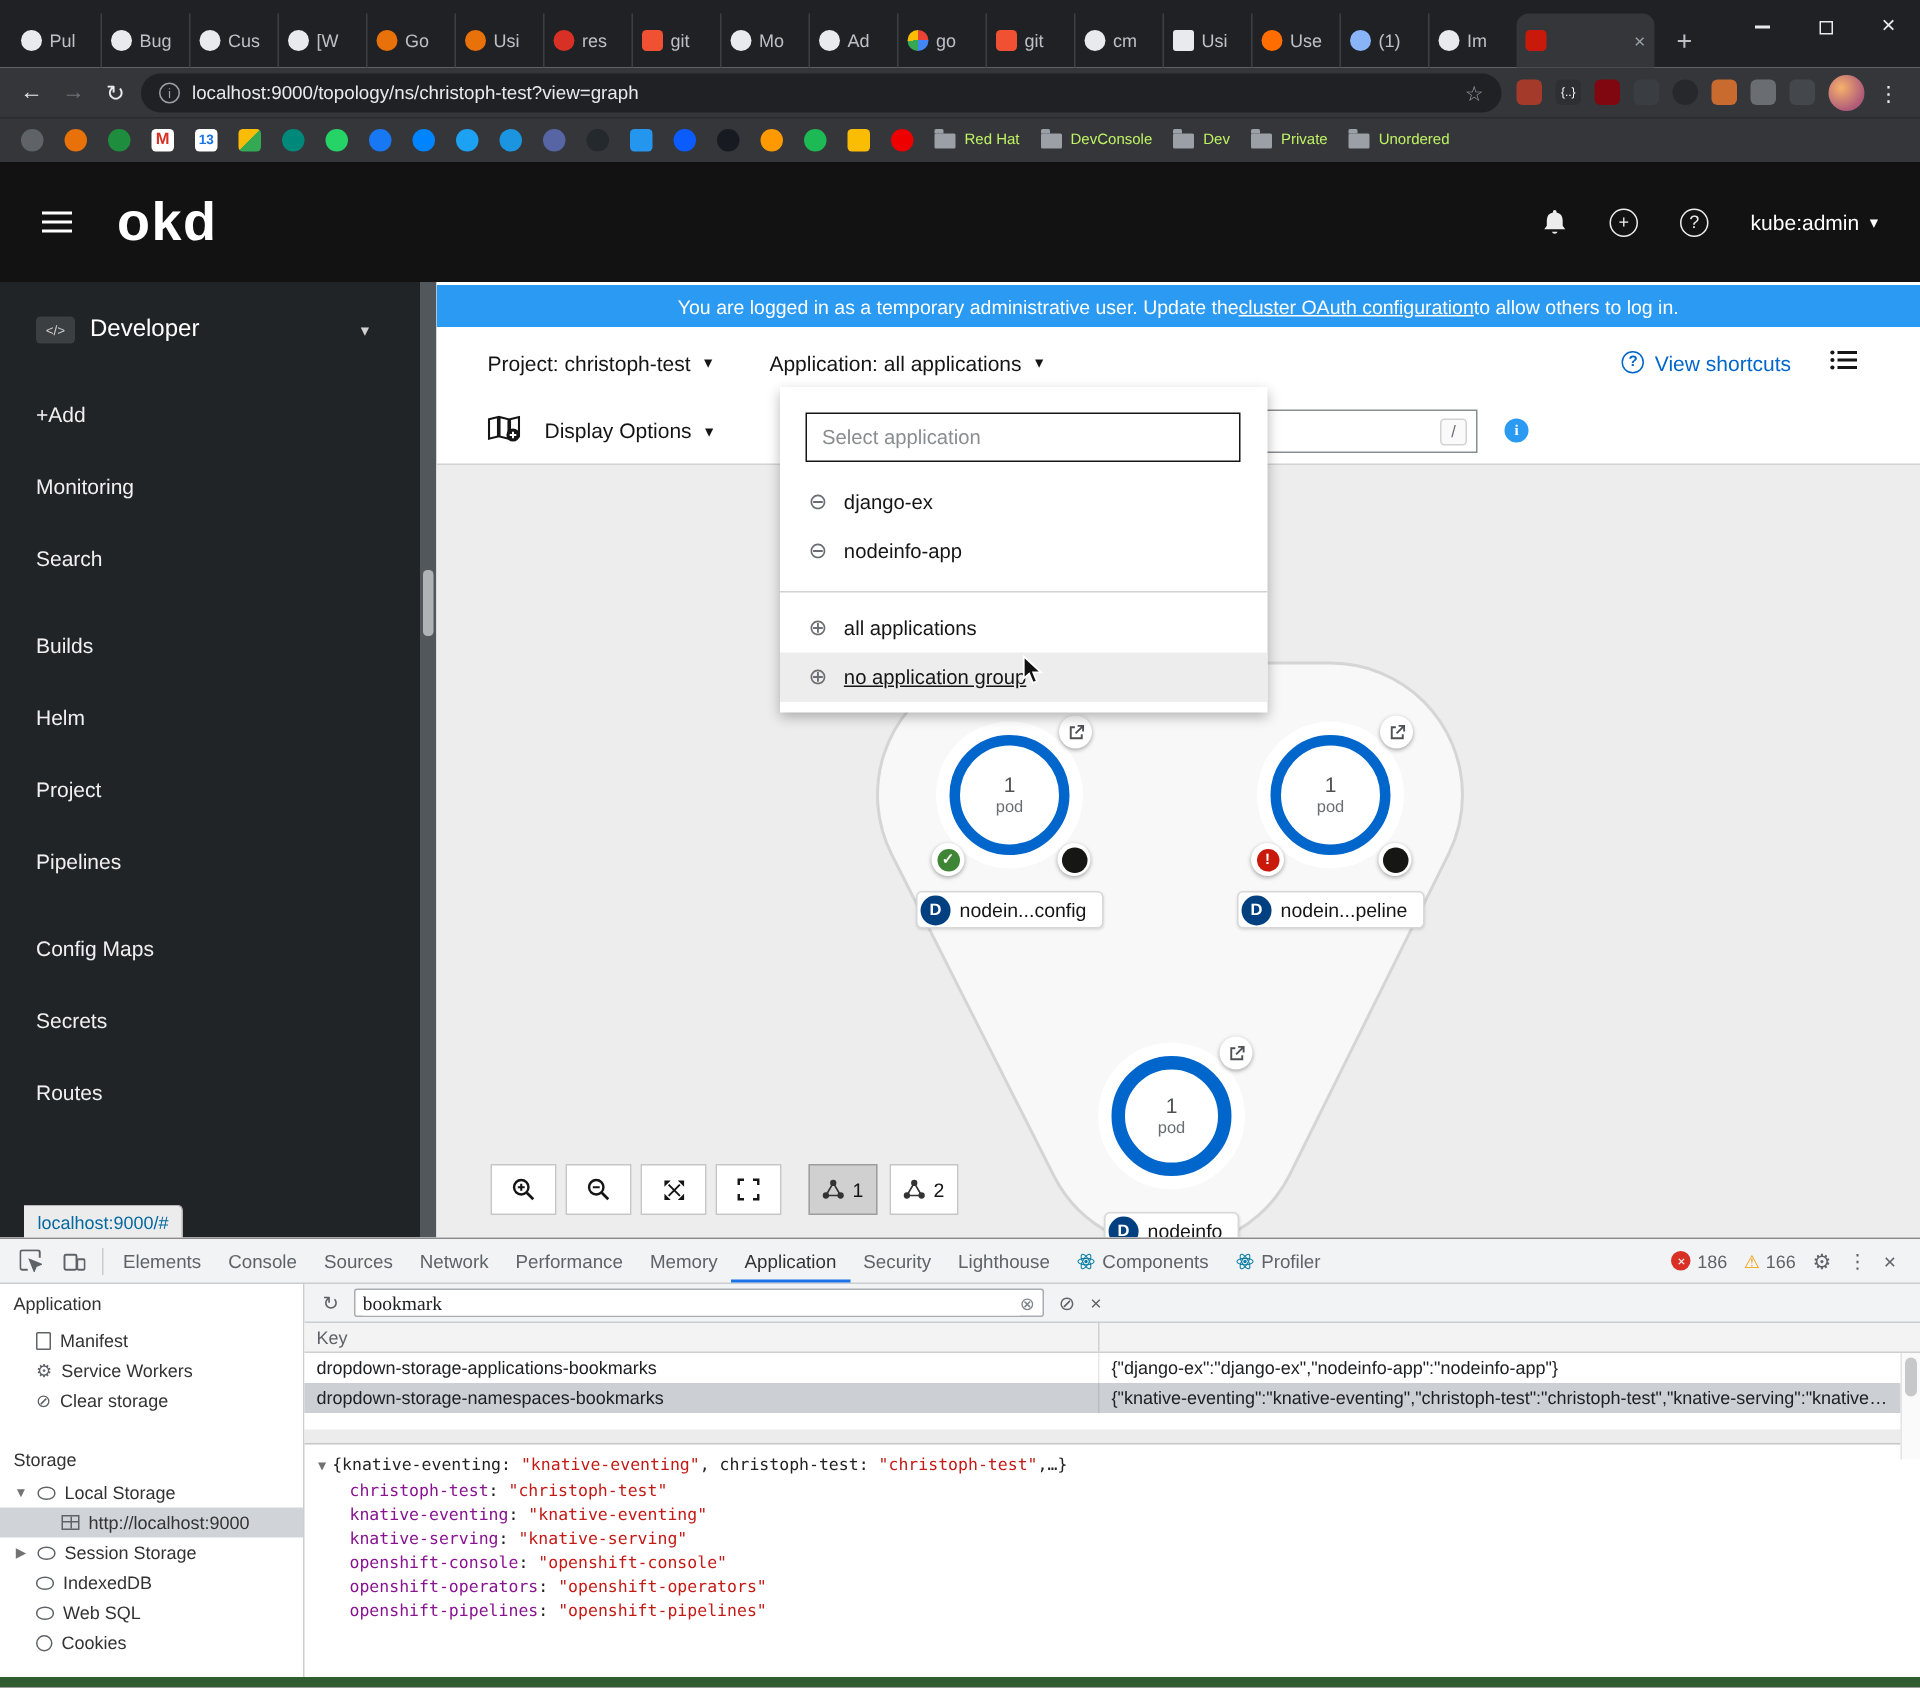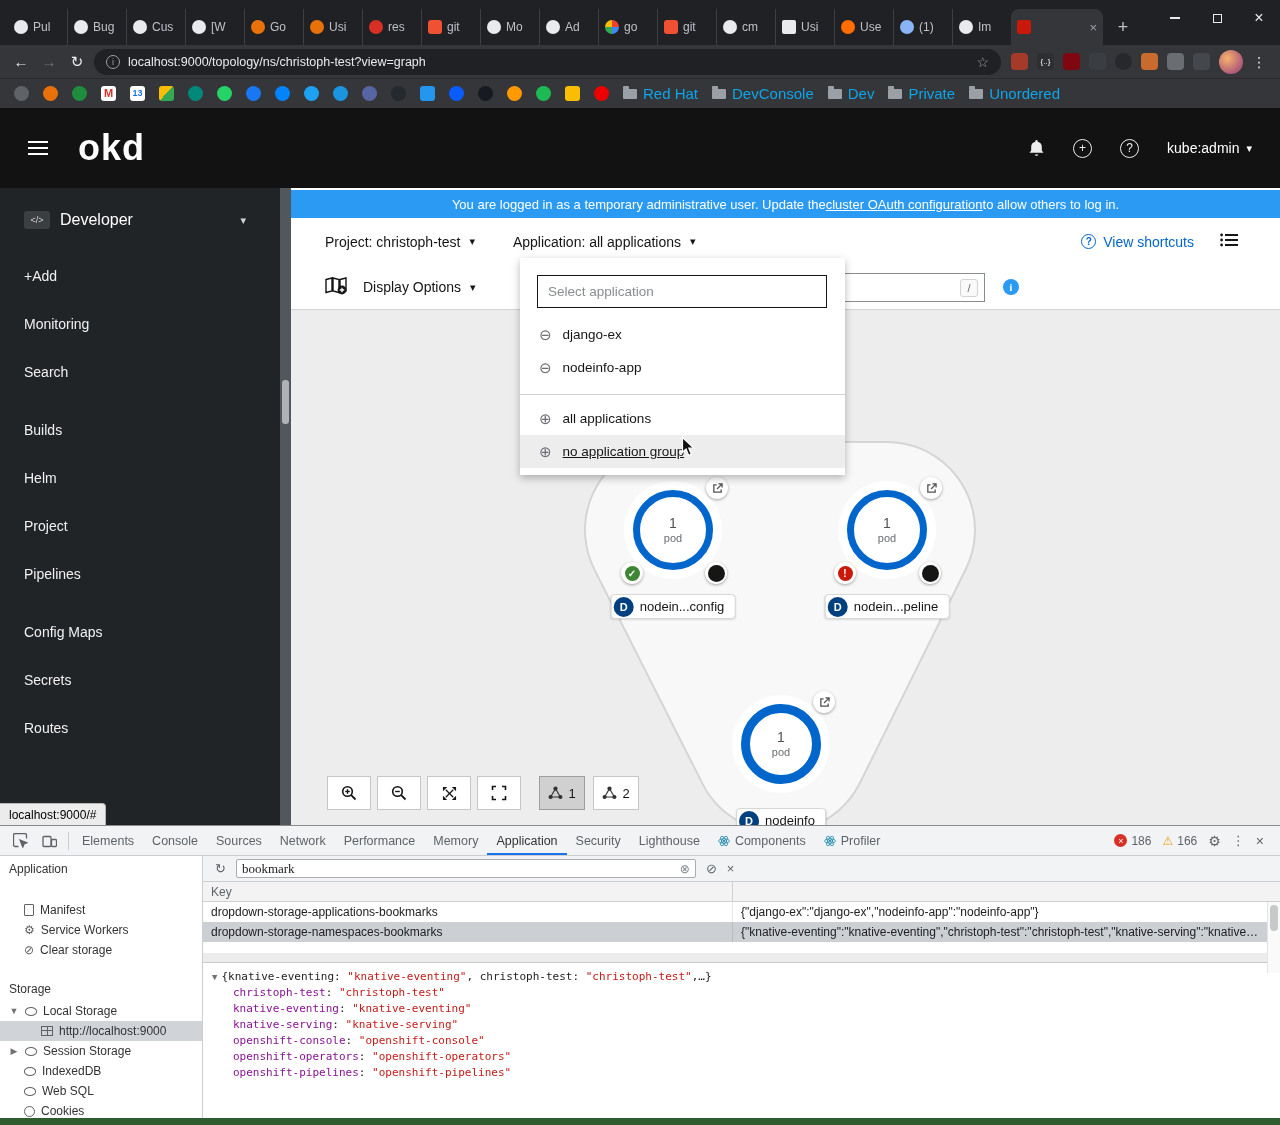--- a/index.html
+++ b/index.html
@@ -31,21 +31,21 @@
 .navic.dis{color:#70757a}
 .urlpill{flex:1;height:26px;background:#202124;border-radius:13px;display:flex;align-items:center;gap:8px;padding:0 12px;color:#e8eaed;font-size:12.5px;min-width:0}
 .urlpill .info{width:14px;height:14px;border:1px solid #9aa0a6;border-radius:50%;color:#9aa0a6;font-size:9px;display:flex;align-items:center;justify-content:center;flex:none}
 .url-t{flex:1;overflow:hidden;white-space:nowrap}
 .star{color:#9aa0a6;font-size:14px;flex:none}
 .extrow{display:flex;align-items:center;gap:9px;flex:none;padding:0 4px}
 .ext{width:17px;height:17px;border-radius:4px}
 .avatar{width:24px;height:24px;border-radius:50%;background:radial-gradient(circle at 35% 35%,#f6b26b,#b05a7a 70%)}
 .bookmarksbar{position:absolute;left:0;top:78px;width:1280px;height:30px;background:#35363a;border-top:1px solid #2a2b2e;display:flex;align-items:center;gap:14px;padding:0 14px}
 .bm{width:15px;height:15px;border-radius:3px;flex:none}
-.bfolder{display:flex;align-items:center;gap:6px;color:#0ea5e9;font-size:15px;flex:none}
+.bfolder{display:flex;align-items:center;gap:6px;color:#bef264;font-size:10px;flex:none}
 .folder-ic{width:14px;height:10px;background:#9aa0a6;border-radius:1px;position:relative;flex:none}
 .folder-ic:before{content:"";position:absolute;top:-3px;left:0;width:6px;height:3px;background:#9aa0a6;border-radius:1px 1px 0 0}
 
 .masthead{position:absolute;left:0;top:108px;width:1280px;height:80px;background:#121212;display:flex;align-items:center;padding:0 28px}
 .hamb{width:20px;height:14px;display:flex;flex-direction:column;justify-content:space-between}
 .hamb>i{height:2px;background:#fff;display:block}
 .okdlogo{color:#fff;font-size:36px;font-weight:bold;letter-spacing:1px;margin-left:30px}
 .mh-right{margin-left:auto;display:flex;align-items:center;gap:28px;color:#ededed}
 .circ-ic{width:19px;height:19px;border:1.4px solid #ededed;border-radius:50%;display:flex;align-items:center;justify-content:center;font-size:12px}
 .usermenu{display:flex;align-items:center;gap:7px;font-size:14px;color:#fff}
@@ -81,21 +81,21 @@
 .n-unit{font-size:11px;color:#6a6e73}
 .deco{position:absolute;width:22px;height:22px;border-radius:50%;background:#fff;box-shadow:0 1px 3px rgba(0,0,0,.35);display:flex;align-items:center;justify-content:center}
 .sbadge{width:15px;height:15px;border-radius:50%;color:#fff;font-size:10px;font-weight:bold;display:flex;align-items:center;justify-content:center}
 .sbadge.ok{background:#3e8635}
 .sbadge.err{background:#c9190b}
 .gh{width:17px;height:17px;border-radius:50%;background:#161614}
 .node-label{position:absolute;transform:translateX(-50%);height:25px;background:#fff;border:1px solid #d7d7d7;border-radius:4px;box-shadow:0 1px 2px rgba(0,0,0,.12);display:flex;align-items:center;gap:6px;padding:0 10px 0 2px;font-size:13px;color:#151515;white-space:nowrap}
 .dbadge{width:20px;height:20px;border-radius:50%;background:#004080;color:#fff;font-size:11px;font-weight:bold;display:flex;align-items:center;justify-content:center;flex:none}
 .zbtn{position:absolute;width:44px;height:34px;background:#fff;border:1px solid #c6c6c6;display:flex;align-items:center;justify-content:center;gap:5px;font-size:13px;color:#151515}
 .zbtn.on{background:#d0d0d0;border-color:#9e9e9e}
-.statusbubble{position:absolute;left:0;top:803px;height:22px;background:#ececec;border:1px solid #b6b6b6;border-left:none;border-bottom:none;border-radius:0 4px 0 0;display:flex;align-items:center;padding:0 9px;font-size:12px;color:#000000;z-index:55}
+.statusbubble{position:absolute;left:16px;top:803px;height:22px;background:#ececec;border:1px solid #b6b6b6;border-left:none;border-bottom:none;border-radius:0 4px 0 0;display:flex;align-items:center;padding:0 9px;font-size:12px;color:#0369a1;z-index:55}
 
 .app-dd{position:absolute;left:520px;top:258px;width:325px;height:217px;background:#fff;box-shadow:0 3px 8px rgba(0,0,0,.28);z-index:60}
 .app-dd input{position:absolute;left:17px;top:17px;width:290px;height:33px;border:1.6px solid #151515;padding:0 10px;font-size:13.5px;font-family:"Liberation Sans",sans-serif;color:#151515}
 .app-dd input::placeholder{color:#8a8d90}
 .dd-item{position:absolute;left:0;width:325px;height:33px;display:flex;align-items:center;gap:11px;padding:0 19px;font-size:13.5px;color:#151515}
 .dd-item .dd-ic{color:#6a6e73;font-size:15px;line-height:1}
 .dd-item.hover{background:#ededed}
 .dd-item.hover .lbl{text-decoration:underline}
 .dd-div{position:absolute;left:0;top:136px;width:325px;height:1px;background:#d2d2d2}
 .cursorsvg{position:absolute;left:681px;top:436px;z-index:70}
@@ -615,21 +615,21 @@
           </span>
         <span style="font-size:14px">⚙</span>
         <span style="font-size:13px">⋮</span>
         <span style="font-size:14px">×</span>
       </div>
     </div>
     <div class="dt-body">
 
       <div class="dt-side">
         <div class="dts-head">Application</div>
-        <div class="dts-item" style="margin-top:19px">
+        <div class="dts-item" style="margin-top:3px">
             <span class="i-doc"></span>
             <span>Manifest</span>
           </div>
         <div class="dts-item">
             <span class="i-gear">⚙</span>
             <span>Service Workers</span>
           </div>
         <div class="dts-item">
             <span class="i-clear">⊘</span>
             <span>Clear storage</span>

